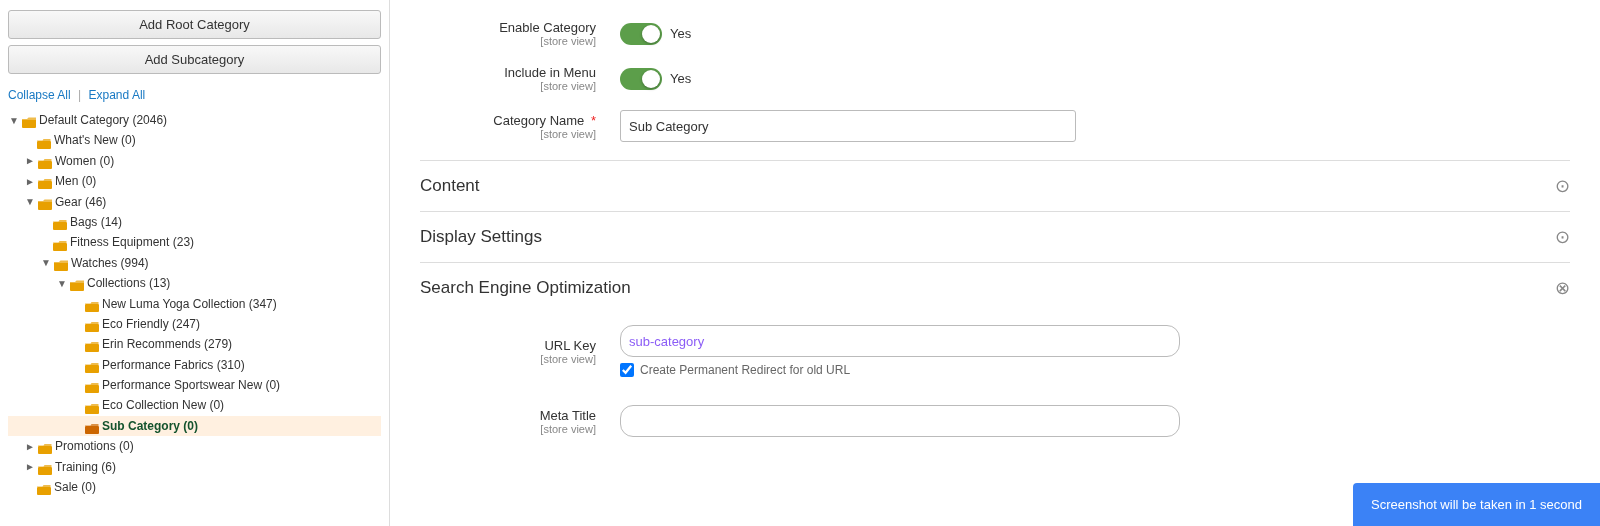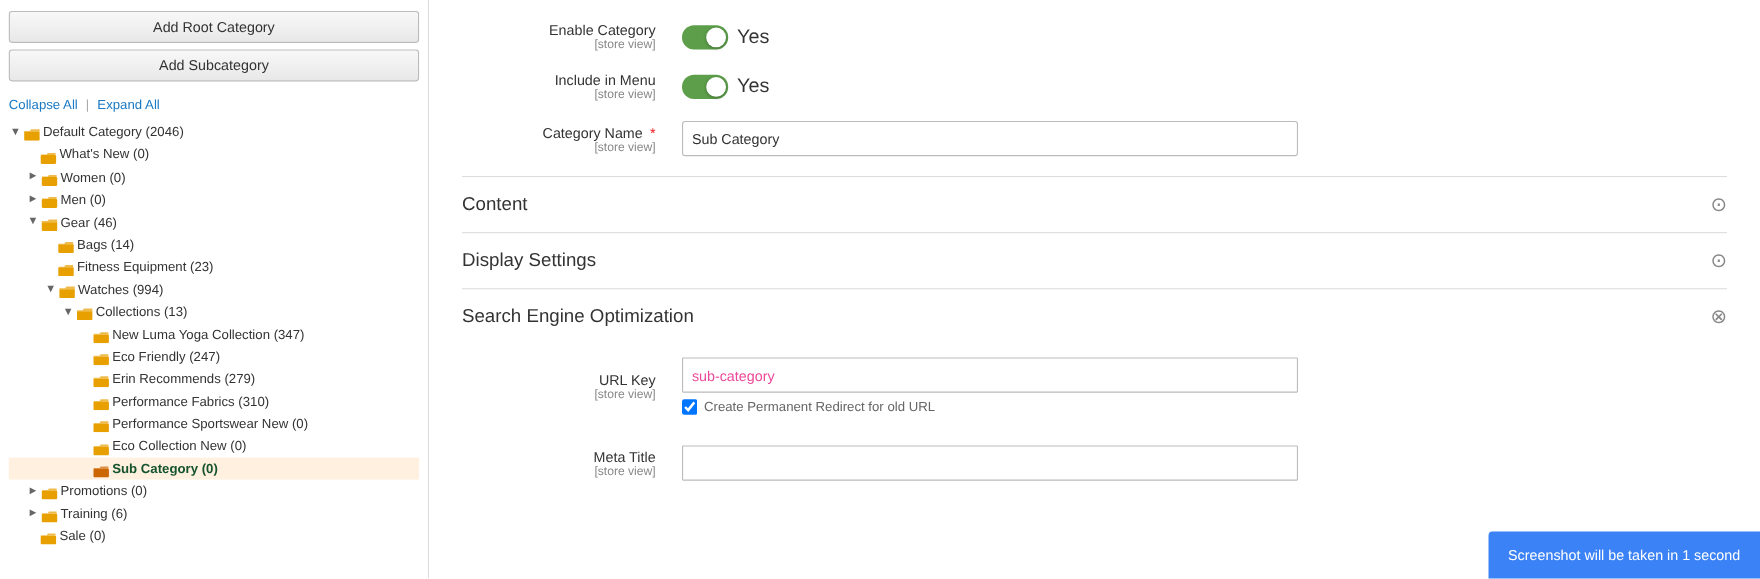--- a/index.html
+++ b/index.html
@@ -85,54 +85,54 @@
     .toggle::after {
       content: '';
       width: 18px; height: 18px;
       background: #fff;
       border-radius: 50%;
       position: absolute;
       top: 2px;
       right: 2px;
       box-shadow: 0 1px 3px rgba(0,0,0,0.3);
     }
-    .toggle-label { font-size: 18px; color: #333; }
+    .toggle-label { font-size: 13px; color: #333; }
 
     
     .text-input {
       height: 32px;
       border: 1px solid #bbb;
       border-radius: 3px;
       padding: 0 8px;
       font-size: 13px;
       color: #333;
       outline: none;
-      width: 560px;
+      width: 456px;
     }
 
     
     .section-header {
       display: flex;
       align-items: center;
       justify-content: space-between;
       border-top: 1px solid #ddd;
       padding: 14px 0 10px 0;
       margin-bottom: 4px;
     }
     .section-title { font-size: 17px; color: #333; font-weight: normal; }
     .section-toggle { font-size: 18px; color: #888; cursor: pointer; }
 
     
     .url-input {
       height: 32px;
       border: 1px solid #bbb;
-      border-radius: 1px;
+      border-radius: 13px;
       padding: 0 8px;
       font-size: 13px;
-      color: #ec4899;
+      color: #8b5cf6;
       outline: none;
       width: 560px;
     }
 
     
     .checkbox-row { display: flex; align-items: center; gap: 6px; margin-top: 6px; font-size: 12px; color: #666; }
     .checkbox-row input[type=checkbox] { width: 14px; height: 14px; }
 
     
     .meta-row { display: flex; align-items: center; margin-bottom: 10px; }

